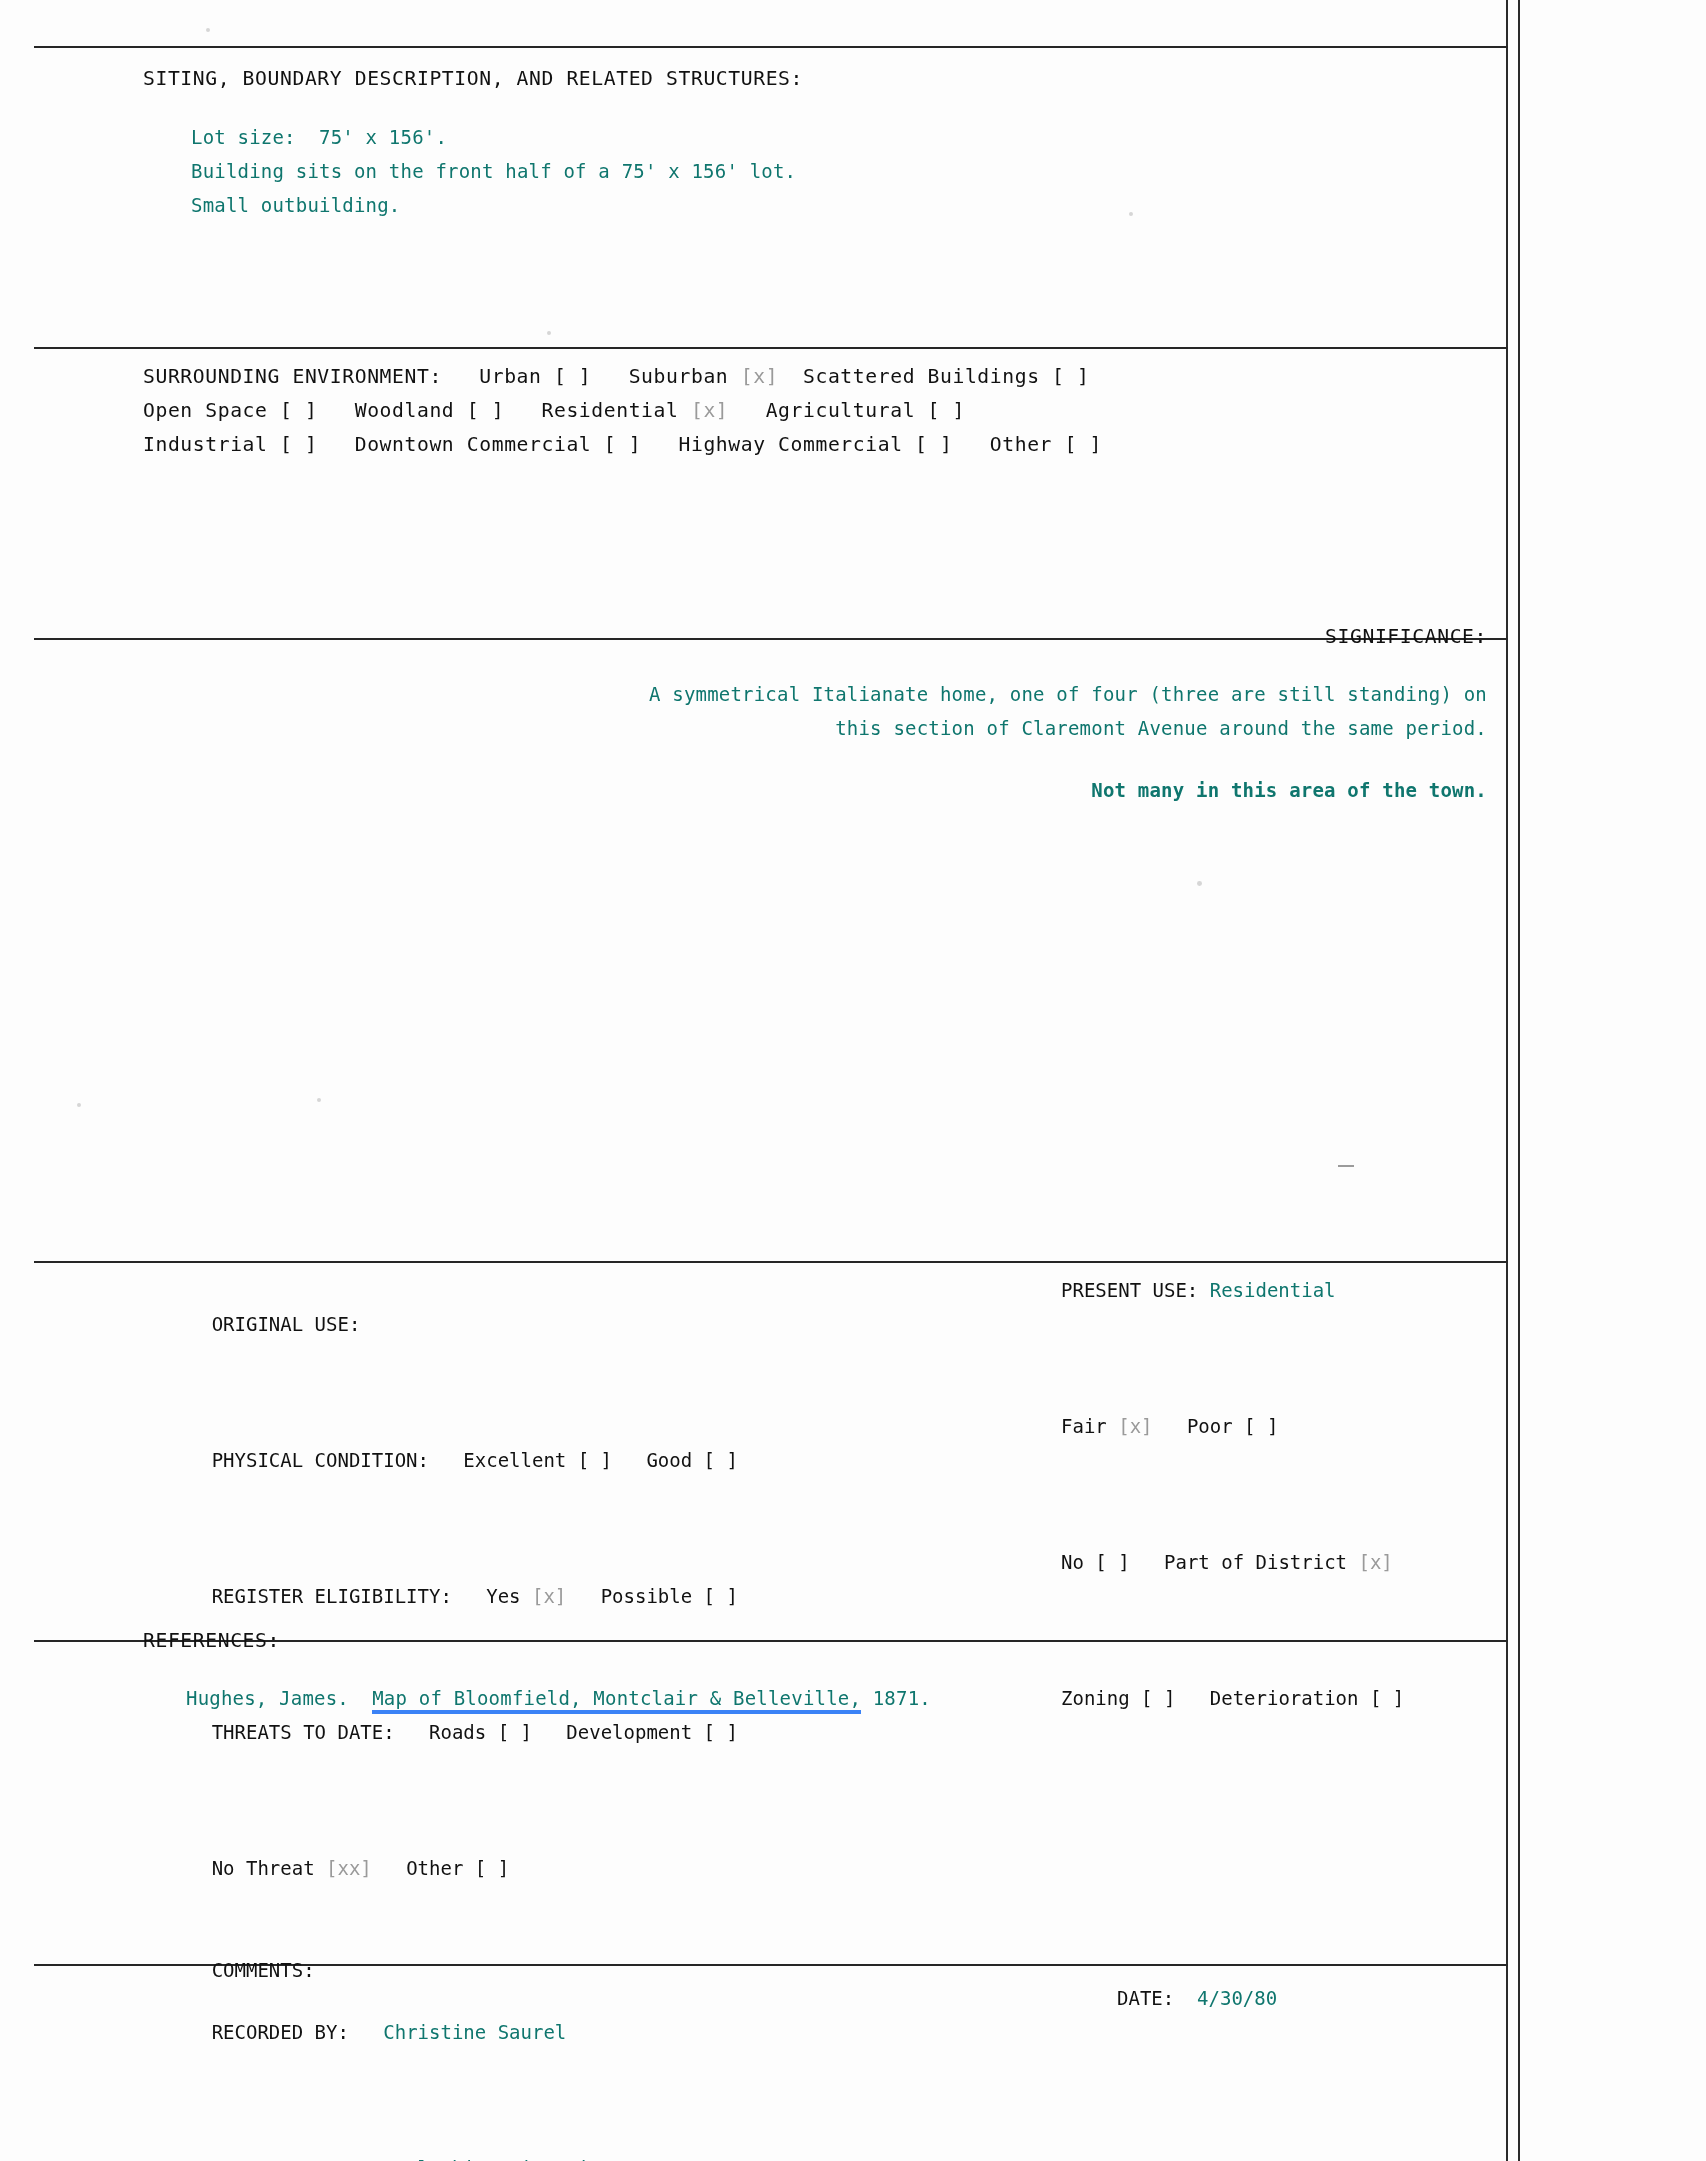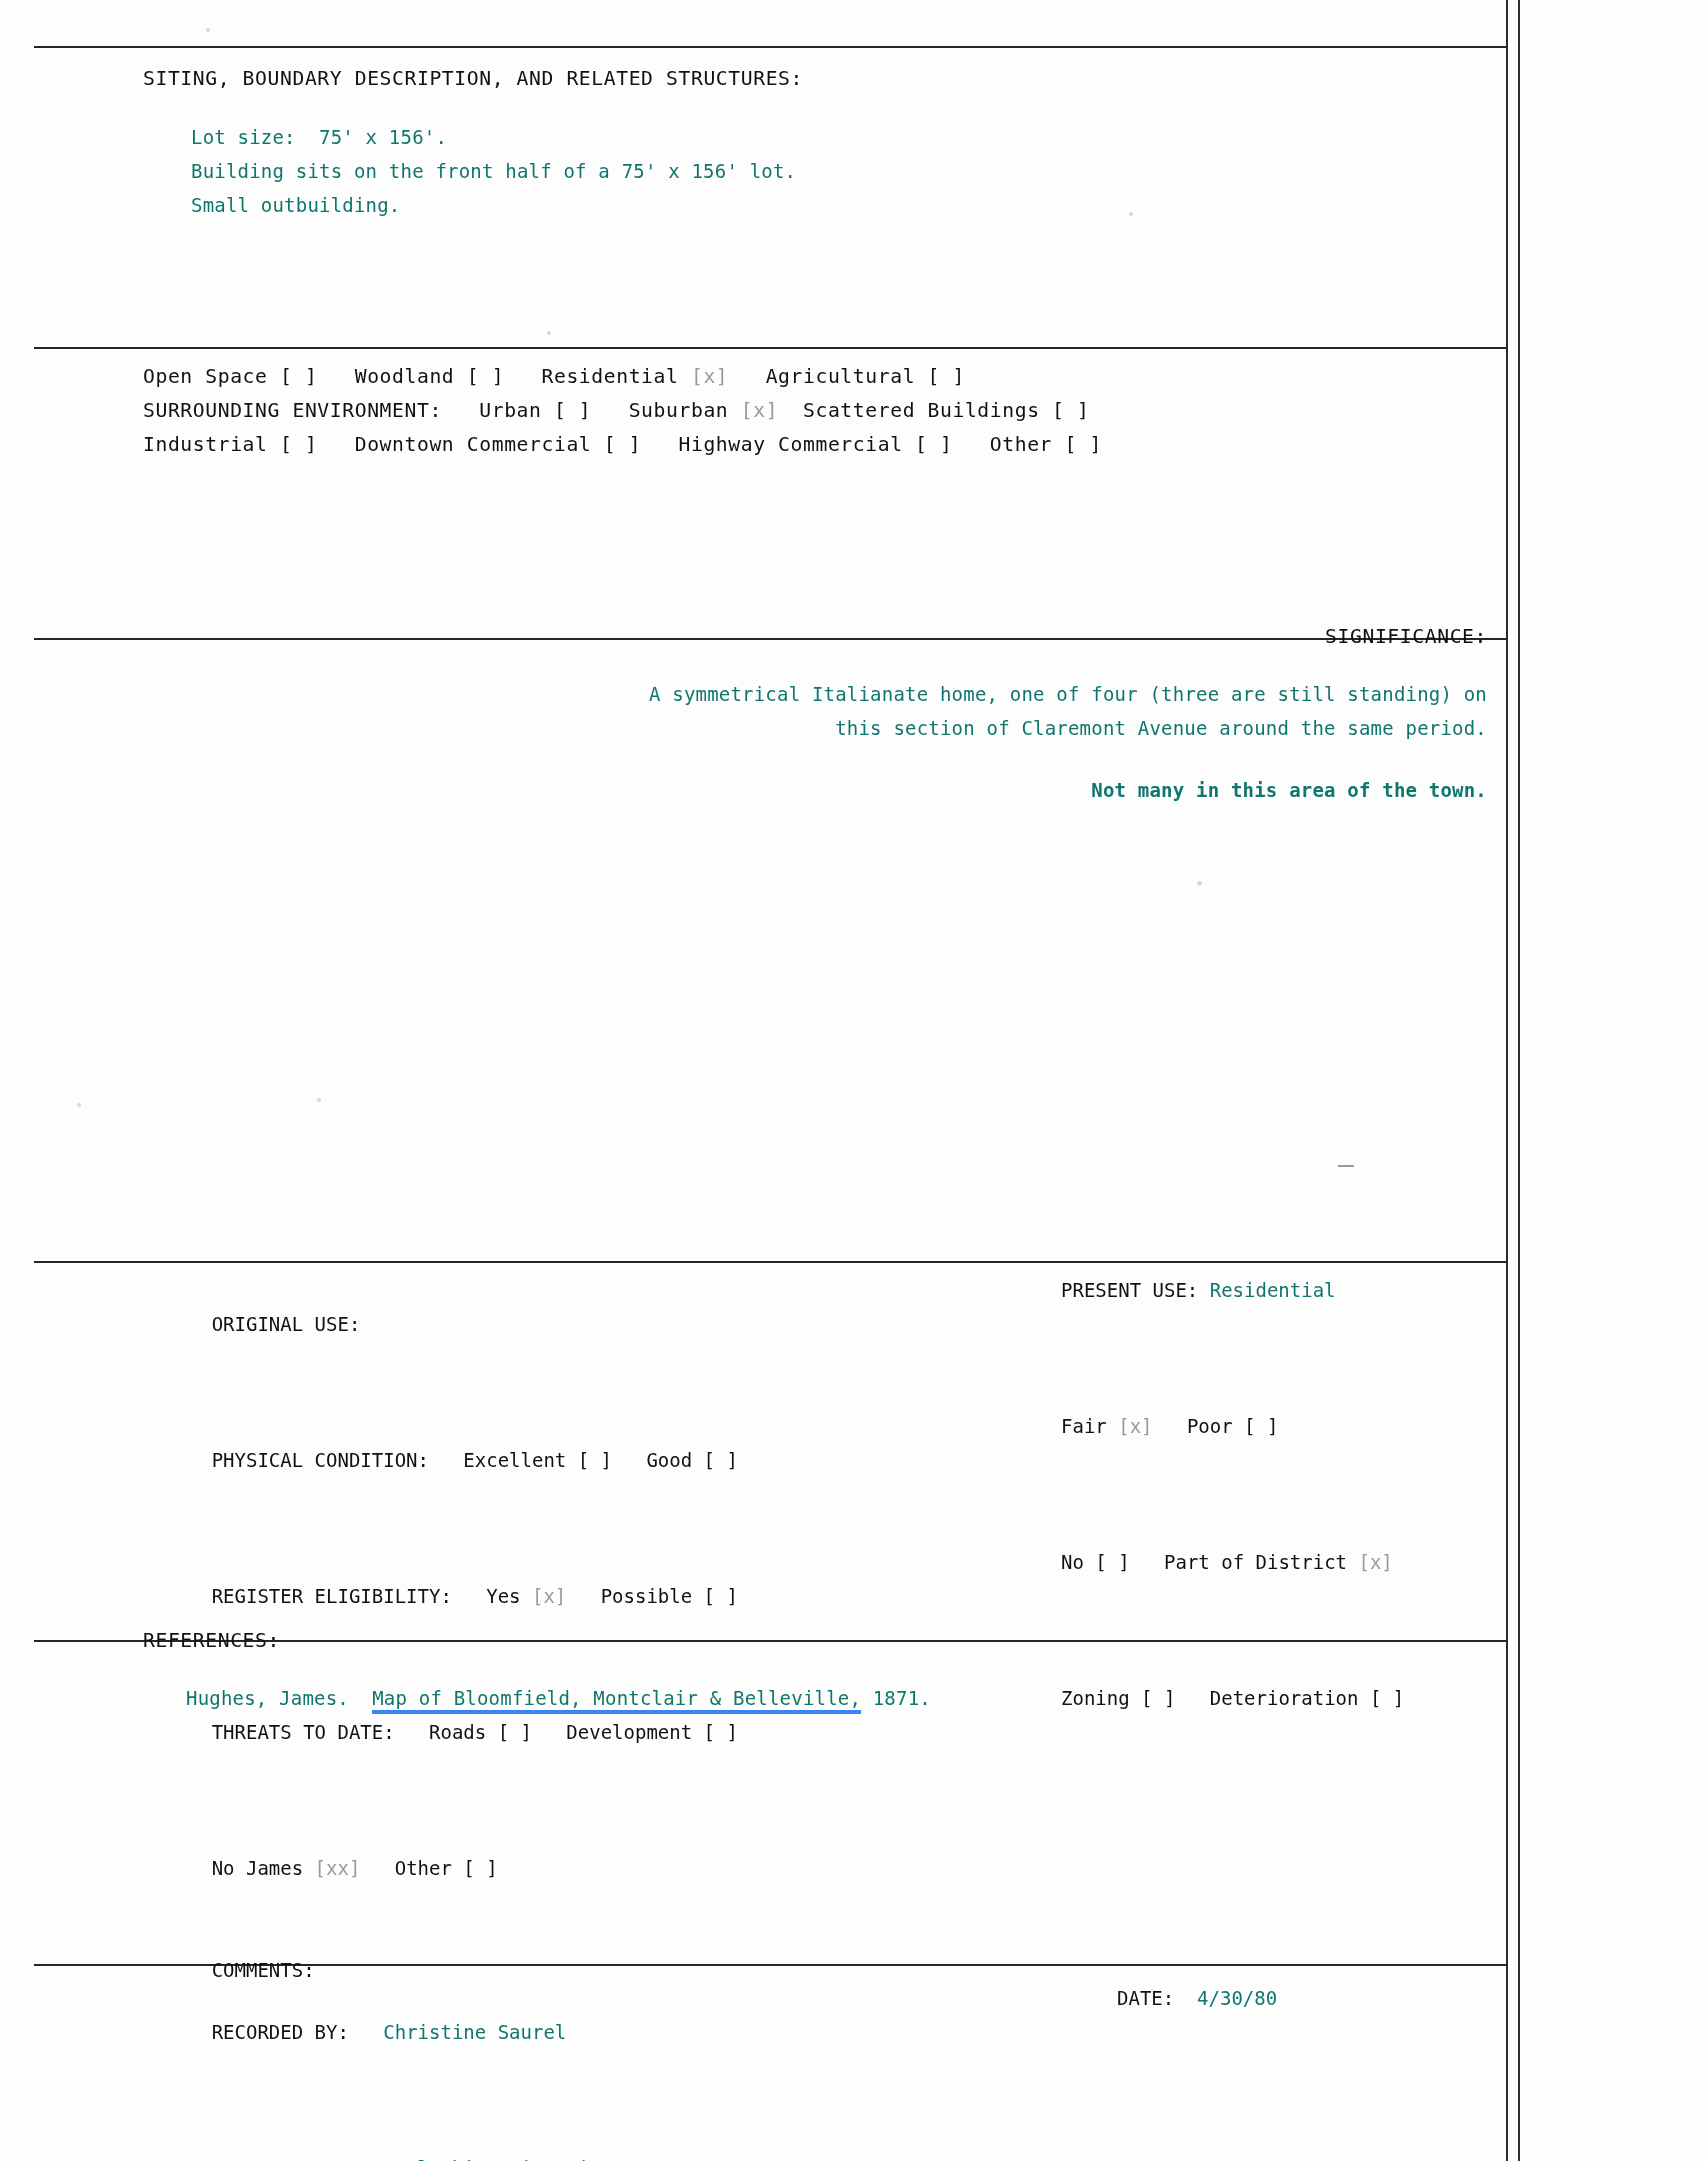--- a/index.html
+++ b/index.html
@@ -135,23 +135,23 @@
   <div class="sec" style="top:62px;">
     <div class="hdr indent0">SITING, BOUNDARY DESCRIPTION, AND RELATED STRUCTURES:</div>
     <div style="height:24px;"></div>
     <div class="line indent1 typed">Lot size:  75' x 156'.</div>
     <div class="line indent1 typed">Building sits on the front half of a 75' x 156' lot.</div>
     <div class="line indent1 typed">Small outbuilding.</div>
   </div>
   <div class="speck" style="left:1129px; top:212px; width:3.8px; height:3.8px;"></div>
 
   <div class="sec" style="top:360px;">
+    <div class="hdr indent0"><span>SURROUNDING ENVIRONMENT:</span><span>   </span><span>Urban</span><span> </span><span>[ ]</span><span>   </span><span>Suburban</span><span> </span><span class="checkx">[x]</span><span>  </span><span>Scattered Buildings</span><span> </span><span>[ ]</span></div>
+
     <div class="hdr indent0"><span>Open Space</span><span> </span><span>[ ]</span><span>   </span><span>Woodland</span><span> </span><span>[ ]</span><span>   </span><span>Residential</span><span> </span><span class="checkx">[x]</span><span>   </span><span>Agricultural</span><span> </span><span>[ ]</span></div>
-
-    <div class="hdr indent0"><span>SURROUNDING ENVIRONMENT:</span><span>   </span><span>Urban</span><span> </span><span>[ ]</span><span>   </span><span>Suburban</span><span> </span><span class="checkx">[x]</span><span>  </span><span>Scattered Buildings</span><span> </span><span>[ ]</span></div>
 
     <div class="hdr indent0"><span>Industrial</span><span> </span><span>[ ]</span><span>   </span><span>Downtown Commercial</span><span> </span><span>[ ]</span><span>   </span><span>Highway Commercial</span><span> </span><span>[ ]</span><span>   </span><span>Other</span><span> </span><span>[ ]</span></div>
   </div>
 
   <div class="sec" style="top:620px;text-align:right;">
     <div class="hdr indent0">SIGNIFICANCE:</div>
     <div style="height:23px;"></div>
     <div class="line typed" style="margin-left:186px;">A symmetrical Italianate home, one of four (three are still standing) on</div>
     <div class="line typed" style="margin-left:167px;">this section of Claremont Avenue around the same period.</div>
     <div style="height:28px;"></div>
@@ -176,21 +176,21 @@
       <span>REGISTER ELIGIBILITY:</span><span>   </span><span>Yes</span><span> </span><span class="checkx">[x]</span><span>   </span><span>Possible</span><span> </span><span>[ ]</span>
       <span class="col-right"><span>No</span><span> </span><span>[ ]</span><span>   </span><span>Part of District</span><span> </span><span class="checkx">[x]</span></span>
     </div>
 
     <div class="two-col-row indent0">
       <span>THREATS TO DATE:</span><span>   </span><span>Roads</span><span> </span><span>[ ]</span><span>   </span><span>Development</span><span> </span><span>[ ]</span>
       <span class="col-right"><span>Zoning</span><span> </span><span>[ ]</span><span>   </span><span>Deterioration</span><span> </span><span>[ ]</span></span>
     </div>
 
     <div class="two-col-row indent0">
-      <span>No James</span><span> </span><span class="checkx">[xx]</span><span>   </span><span>Other</span><span> </span><span>[ ]</span>
+      <span>No Threat</span><span> </span><span class="checkx">[xx]</span><span>   </span><span>Other</span><span> </span><span>[ ]</span>
     </div>
 
     <div class="two-col-row indent0">
       <span>COMMENTS:</span><span> </span><span class="typed"></span>
     </div>
   </div>
 
   <div class="sec" style="top:1624px;">
     <div class="hdr indent0">REFERENCES:</div>
     <div style="height:23px;"></div>

